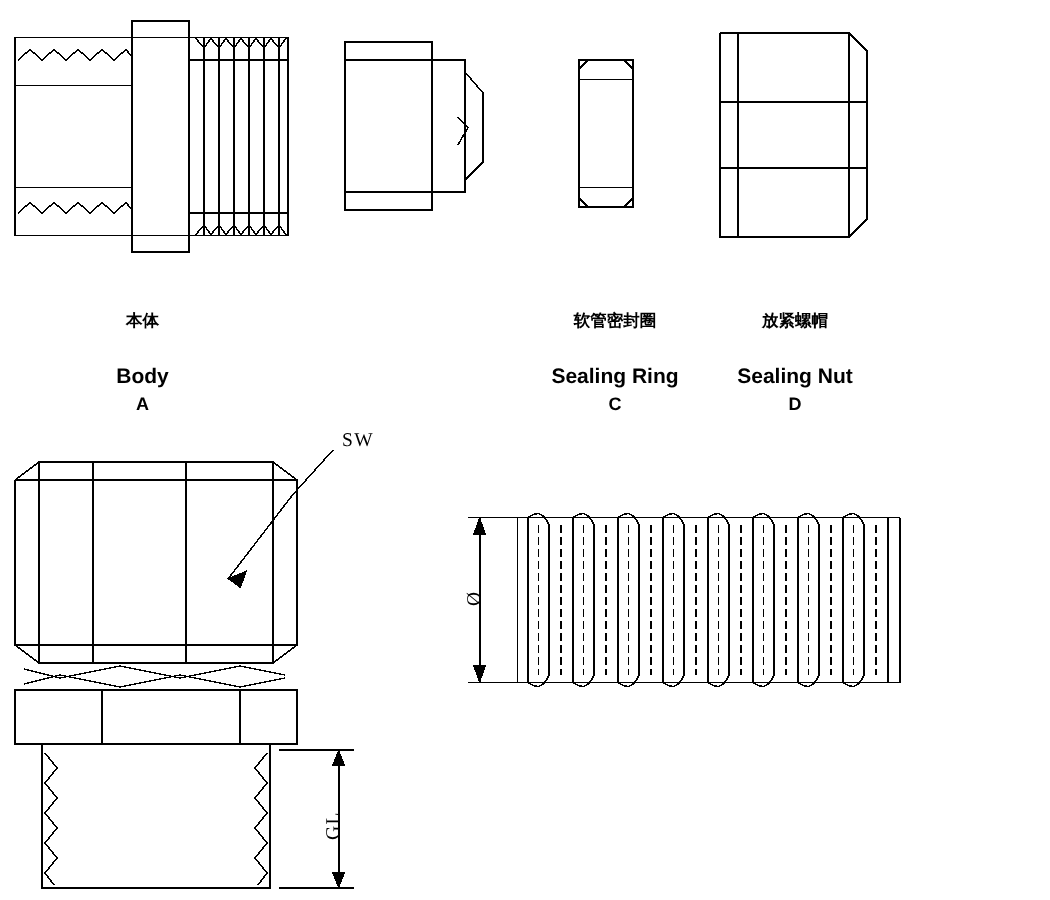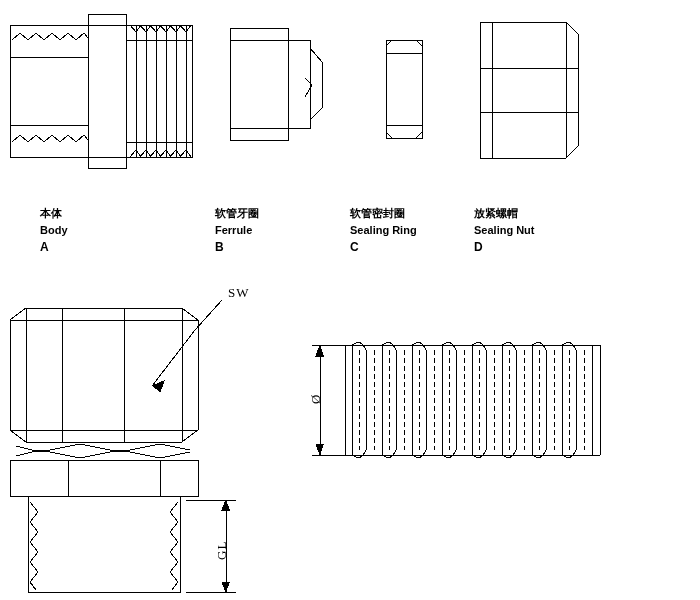--- a/index.html
+++ b/index.html
@@ -22,36 +22,36 @@
     height: 600px;
   }
   svg.draw {
     position: absolute;
     left: 0; top: 0;
     width: 700px;
     height: 600px;
   }
   .lbl {
     position: absolute;
-    text-align: left;
+    text-align: center;
     line-height: 1.15;
     white-space: nowrap;
   }
   .lbl .cn {
     display: block;
     font-size: 11px;
     font-family: "DejaVu Sans", sans-serif;
     font-weight: 600;
     letter-spacing: 0px;
   }
   .lbl .en {
     display: block;
-    font-size: 11px;
+    font-size: 14px;
     font-weight: bold;
-    margin-top: 3px;
+    margin-top: 21px;
   }
   .lbl .key {
     display: block;
     font-size: 12px;
     font-weight: bold;
     margin-top: 5px;
   }
   .dimlabel {
     position: absolute;
     font-size: 13px;
@@ -236,25 +236,20 @@
 
     </g>
   </svg>
 
   <div class="lbl" style="left:40px; top:208px; width:110px;">
     <span class="cn">本体</span>
     <span class="en">Body</span>
     <span class="key">A</span>
   </div>
 
-  <div class="lbl" style="left:215px; top:208px; width:110px;">
-    <span class="cn">软管牙圈</span>
-    <span class="en">Ferrule</span>
-    <span class="key">B</span>
-  </div>
 
   <div class="lbl" style="left:474px; top:208px; width:112px;">
     <span class="cn">放紧螺帽</span>
     <span class="en">Sealing Nut</span>
     <span class="key">D</span>
   </div>
 
   <div class="lbl" style="left:350px; top:208px; width:120px;">
     <span class="cn">软管密封圈</span>
     <span class="en">Sealing Ring</span>

